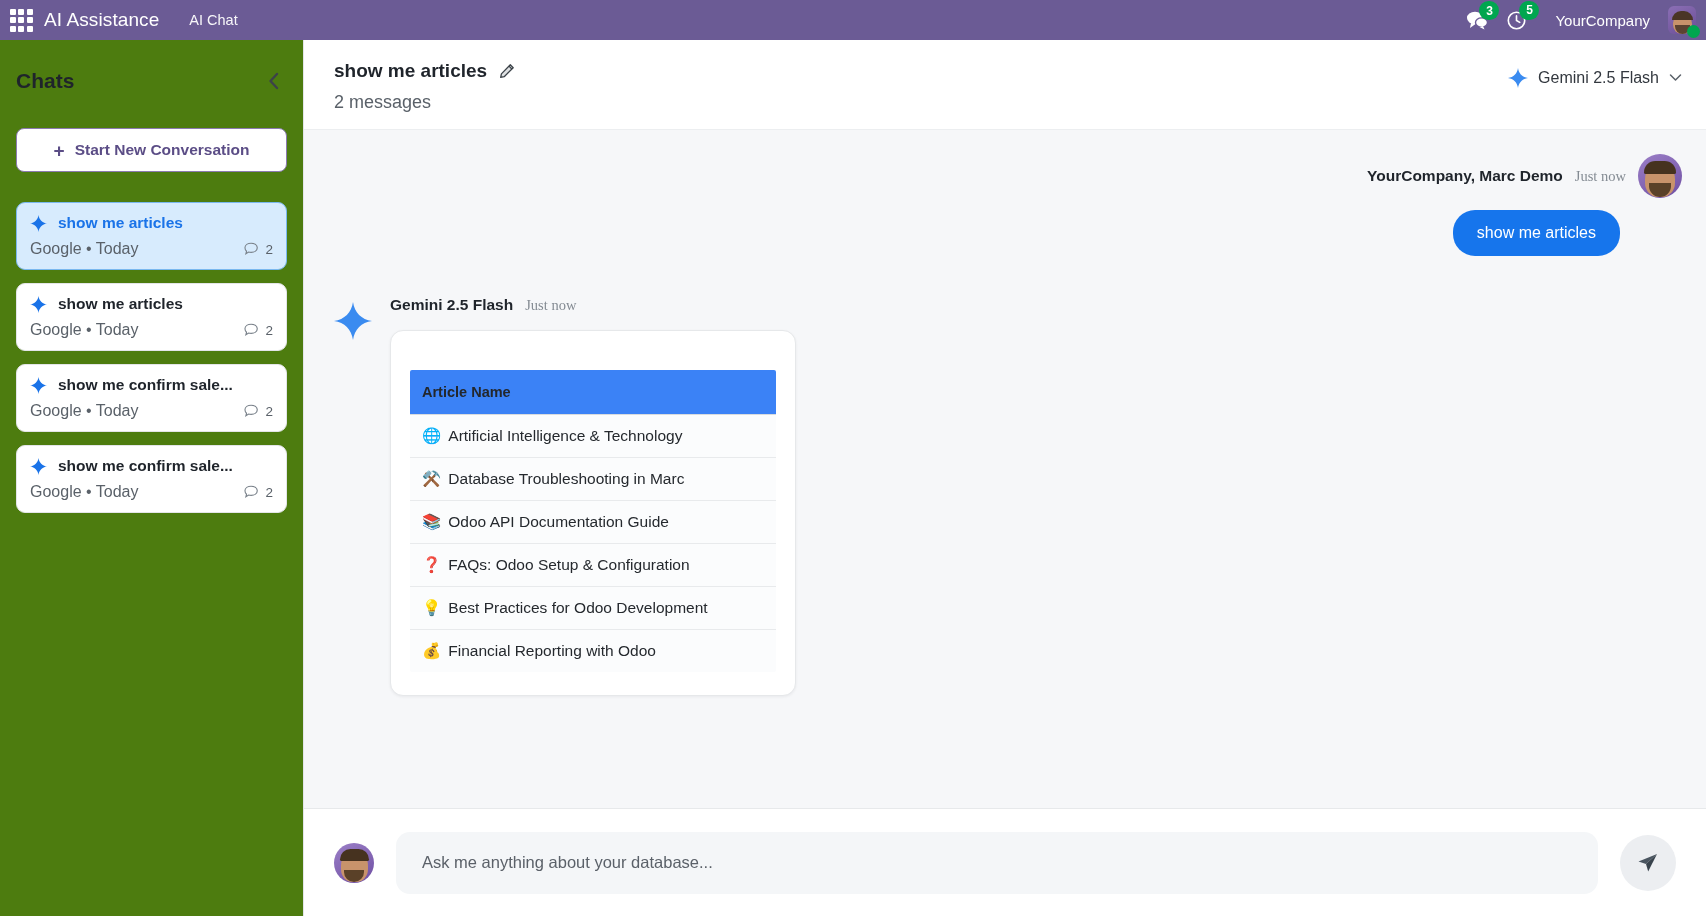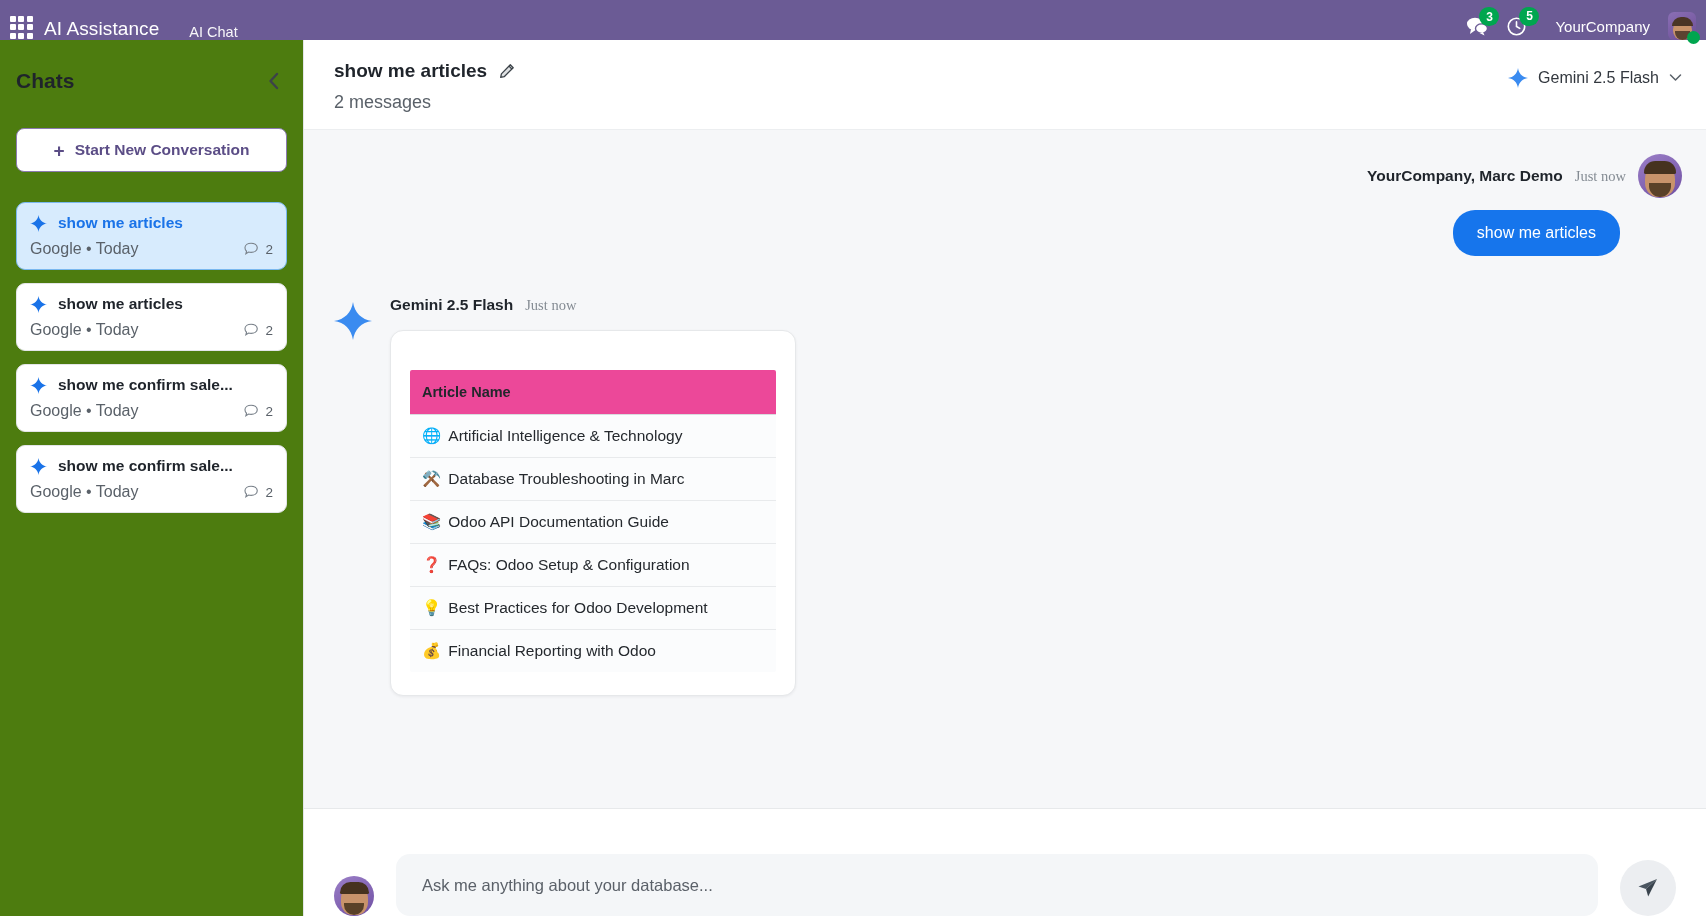--- a/index.html
+++ b/index.html
@@ -6,21 +6,21 @@
   html, body {
     width: 1706px; height: 916px;
     font-family: "Liberation Sans", sans-serif;
     background: #ffffff;
     overflow: hidden;
   }
 
   
   .topbar {
     height: 40px; background: #6b5b95;
-    display: flex; align-items: flex-end;
+    display: flex; align-items: center;
     padding: 0 10px 0 8px;
     color: #fff; position: relative;
   }
   .apps-grid {
     width: 26px; height: 26px;
     display: grid; grid-template-columns: repeat(3, 6px);
     grid-template-rows: repeat(3, 6px); gap: 2.5px;
     justify-content: center; align-content: center;
     margin-right: 10px; cursor: pointer;
   }
@@ -169,34 +169,34 @@
     border-radius: 13px; padding: 20px 18px 22px 18px;
     box-shadow: 0 1px 3px rgba(16,24,40,.06);
     width: 406px;
   }
   .ai-intro { font-size: 16px; color: #25292e; }
   .art-table {
     margin-top: 18px; width: 100%; border-collapse: collapse;
     border: 1px solid #e1e3e6; border-radius: 3px; overflow: hidden;
   }
   .art-table th {
-    background: #ec4899; text-align: left; font-size: 14.5px; font-weight: 700;
+    background: #3b82f6; text-align: left; font-size: 14.5px; font-weight: 700;
     color: #23272c; padding: 14px 12px; border-bottom: 1px solid #d8dbde;
   }
   .art-table td {
     font-size: 15.5px; color: #25292e; padding: 12px 12px;
     border-bottom: 1px solid #e8eaec; background: #fbfcfd;
   }
   .art-table tr:last-child td { border-bottom: none; }
   .row-emoji { margin-right: 7px; }
 
   
   .composer {
     height: 108px; background: #fff; border-top: 1px solid #e7e9eb;
-    display: flex; align-items: flex-end; gap: 22px; padding: 0 30px 0 30px;
+    display: flex; align-items: center; gap: 22px; padding: 0 30px 0 30px;
   }
   .composer-avatar { width: 40px; height: 40px; }
   .composer-avatar .face2 { width: 27px; height: 31px; }
   .composer-avatar .face2:before { width: 29px; height: 12px; }
   .composer-avatar .face2:after { width: 20px; height: 12px; left: 3.5px; }
   .composer-input {
     flex: 1; height: 62px; background: #f4f6f8; border: none; border-radius: 14px;
     padding: 0 26px; font-size: 16.5px; color: #25292e;
     font-family: "Liberation Sans", sans-serif; outline: none;
   }

